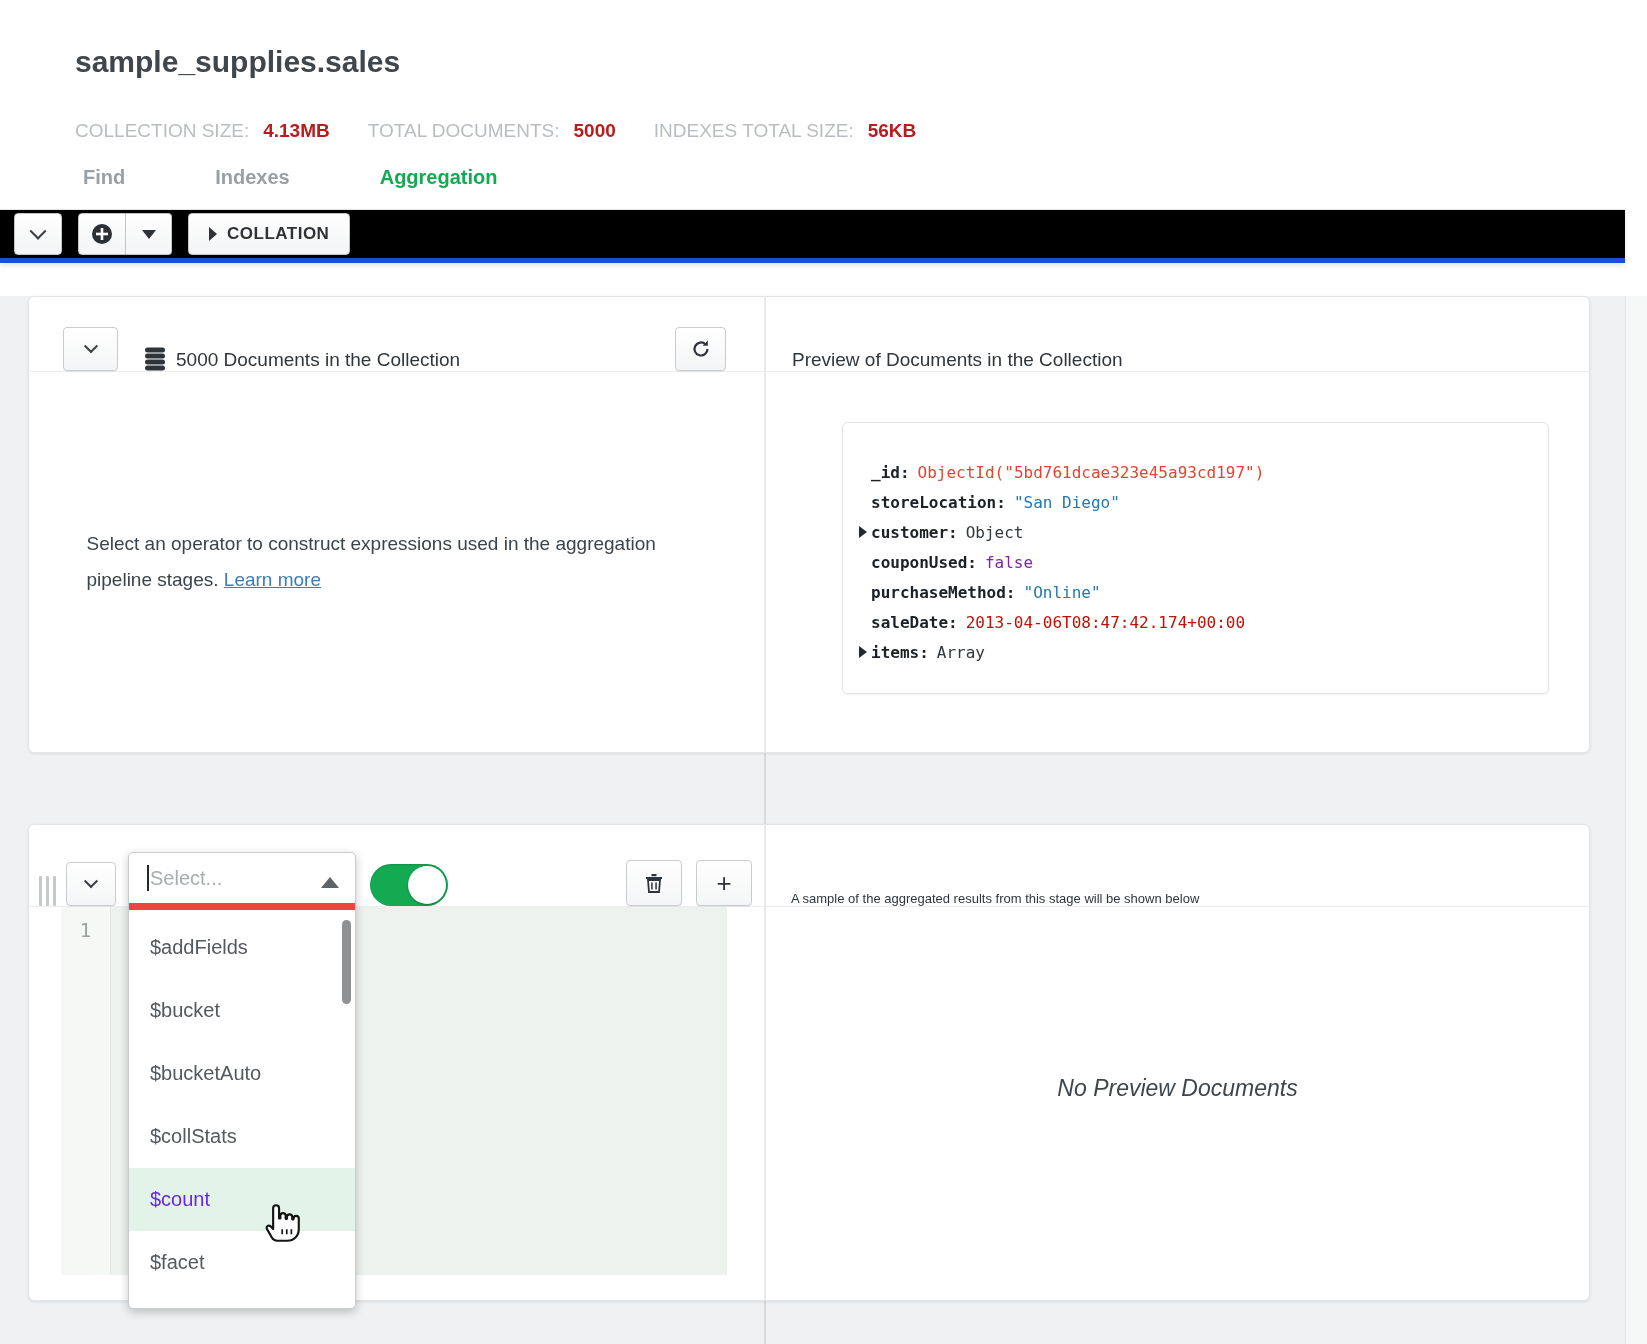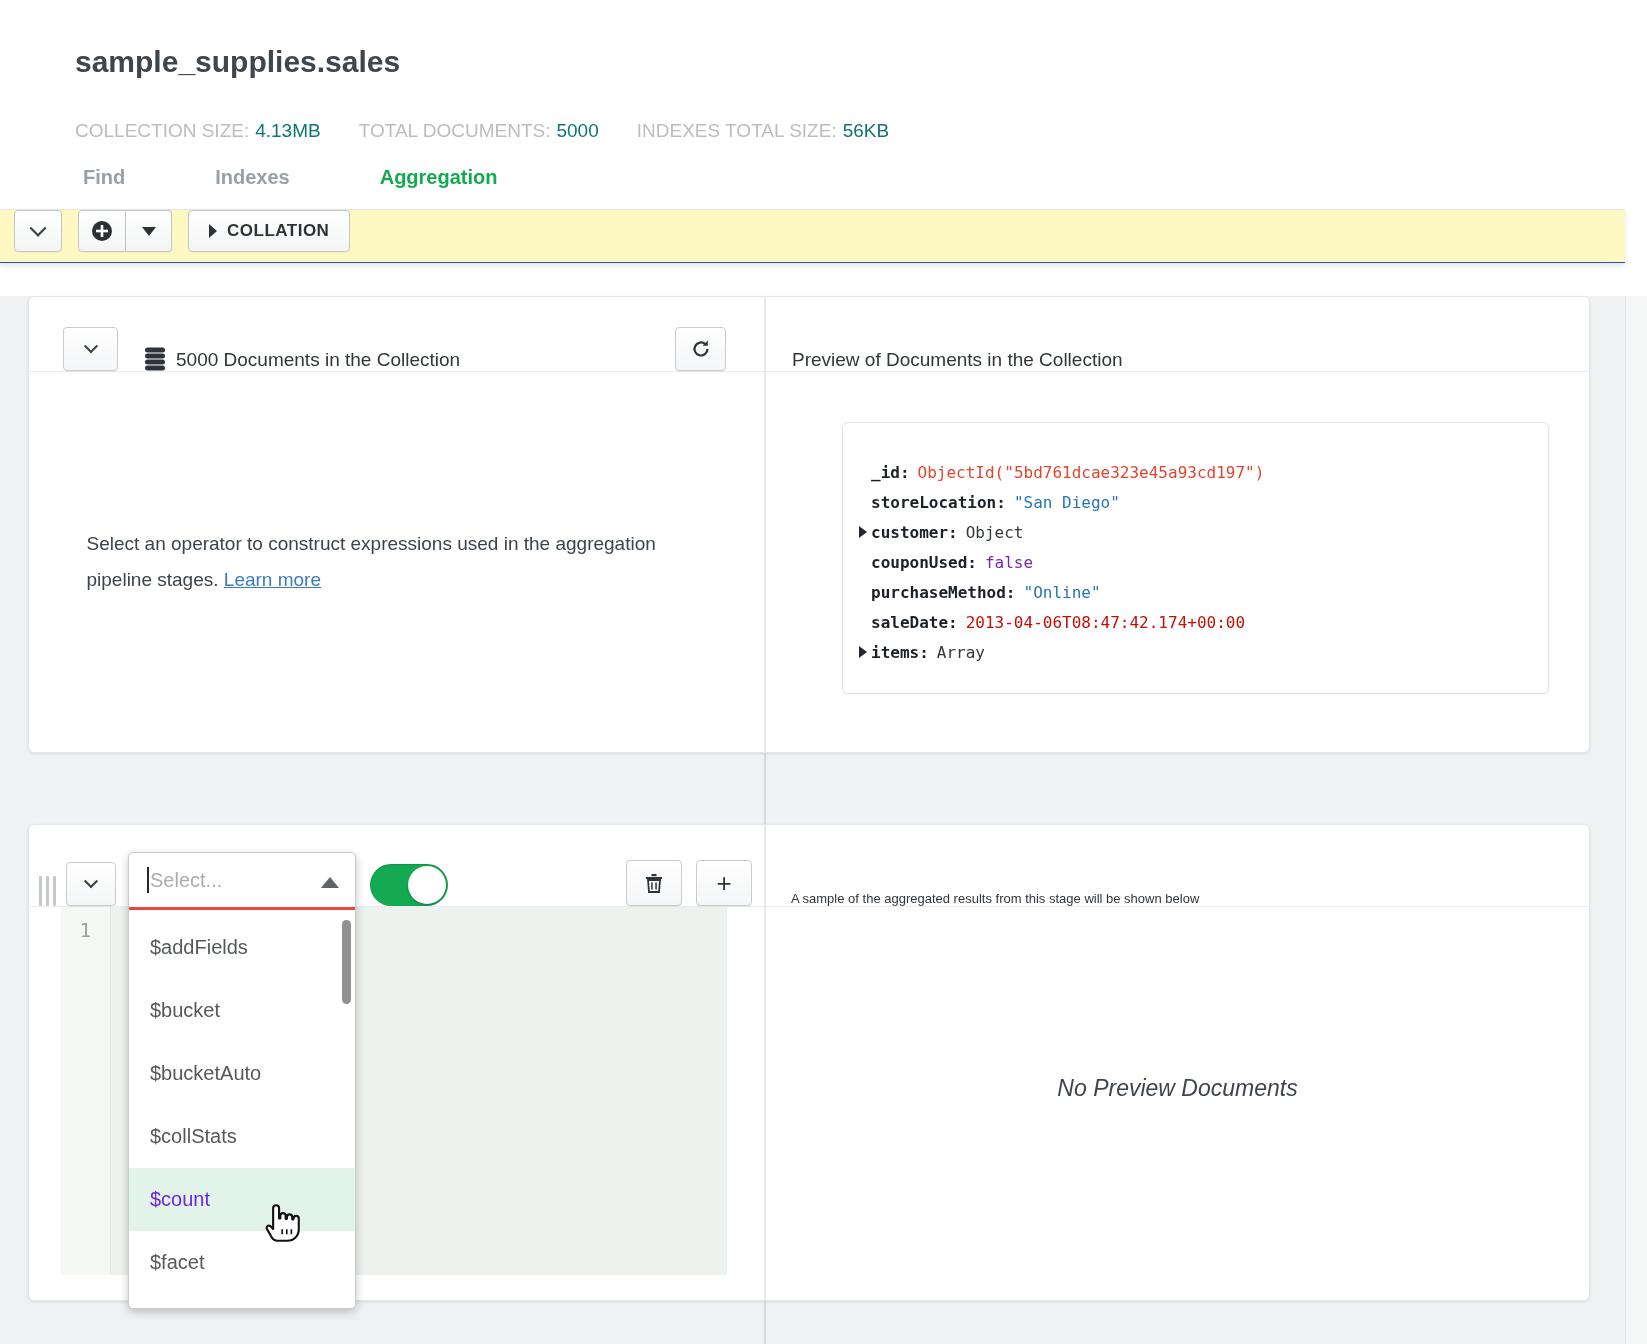--- a/index.html
+++ b/index.html
@@ -4,29 +4,29 @@
 <style>
   * { margin:0; padding:0; box-sizing:border-box; }
   body { font-family:"Liberation Sans", sans-serif; background:#fff; }
   .page { position:relative; width:1647px; height:1344px; background:#fff; overflow:hidden; }
 
   
   .ns-title { margin:44px 0 0 75px; font-size:30px; font-weight:bold; color:#3f464c; line-height:36px; }
   .ns-stats { margin:40px 0 0 75px; font-size:19px; display:flex; gap:38px; }
   .stat { white-space:nowrap; }
   .stat .lbl { color:#b9bdc1; }
-  .stat .val { color:#0f766e; margin-left:6px; }
+  .stat .val { color:#b91c1c; margin-left:14px;font-weight:bold; }
   .tabs { margin-top:24px; padding-left:83px; display:flex; gap:90px; font-size:20px; font-weight:bold; }
   .tab { color:#99a0a5; padding-bottom:20px; cursor:pointer; }
   .tab.active { color:#13aa52; }
 
   
-  .toolbar { height:54px; width:1625px; background:#fef9c3; border-top:1px solid #e3e5e6;
-             border-bottom:1px solid #1d4ed8; box-shadow:0 3px 5px rgba(0,0,0,.10);
-             display:flex; position:relative; z-index:5; }
+  .toolbar { height:54px; width:1625px; background:#000000; border-top:1px solid #e3e5e6;
+             border-bottom:5px solid #1d4ed8; box-shadow:0 3px 5px rgba(0,0,0,.10);
+             display:flex; align-items:center; position:relative; z-index:5; }
   .tbtn { height:42px; background:linear-gradient(#ffffff,#f3f4f5); border:1px solid #c3c6c9;
           border-radius:4px; display:flex; align-items:center; justify-content:center;
           color:#2f3337; box-shadow:0 1px 1px rgba(0,0,0,.05); cursor:pointer; }
   .chev { width:12px; height:12px; border-right:2px solid #3a3f44; border-bottom:2px solid #3a3f44;
           transform:rotate(45deg) translate(-2px,-2px); }
   .split { display:flex; margin-left:16px; }
   .split .tbtn:first-child { border-top-right-radius:0; border-bottom-right-radius:0; }
   .split .tbtn:last-child { border-left:none; border-top-left-radius:0; border-bottom-left-radius:0; }
   .tri-down { width:0; height:0; border-left:7px solid transparent; border-right:7px solid transparent; border-top:9px solid #2f3337; }
   .tri-right { width:0; height:0; border-top:7px solid transparent; border-bottom:7px solid transparent; border-left:8px solid #2f3337; margin-right:10px; }
@@ -90,21 +90,21 @@
   .editor-gutter { width:50px; background:#f6f8f6; border-right:1px solid #e2e6e3; text-align:center;
                    padding-top:12px; font-family:"DejaVu Sans Mono", monospace; font-size:19px; color:#9aa29e; }
   .sample-msg { font-size:13px; color:#30363b; margin-left:25px; }
   .no-preview { flex:1; display:flex; justify-content:center; }
   .no-preview .txt { margin-top:168px; font-size:23px; font-style:italic; color:#3f454b; }
 
   
   .op-popup { position:absolute; left:128px; top:852px; width:228px; background:#fff;
               border:1px solid #c9cbcd; border-radius:5px; box-shadow:0 3px 10px rgba(0,0,0,.22);
               z-index:10; overflow:hidden; }
-  .op-input { height:57px; border-bottom:3px solid #ef4444; display:flex; align-items:center; position:relative; padding-left:18px; }
+  .op-input { height:57px; border-bottom:7px solid #ef4444; display:flex; align-items:center; position:relative; padding-left:18px; }
   .op-input .caret-bar { width:2px; height:26px; background:#26292c; margin-right:1px; }
   .op-input .ph { font-size:20px; color:#a9adb0; }
   .tri-up { position:absolute; right:16px; top:24px; width:0; height:0; border-left:9px solid transparent; border-right:9px solid transparent; border-bottom:11px solid #5f6468; }
   .op-list { position:relative; padding:6px 0 14px; }
   .op-item { height:63px; line-height:63px; padding-left:21px; font-size:20px; color:#55595d; cursor:pointer; }
   .op-item.highlighted { background:#e2f3e9; color:#6d28d9; }
   .op-scrollthumb { position:absolute; right:4px; top:10px; width:9px; height:84px; border-radius:5px; background:#8f9193; }
 
   .hand-cursor { position:absolute; left:263px; top:1198px; z-index:11; }
 

